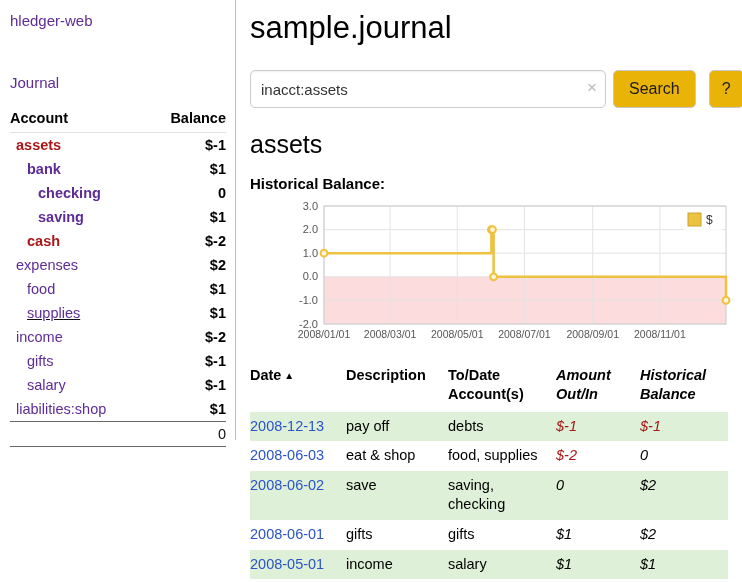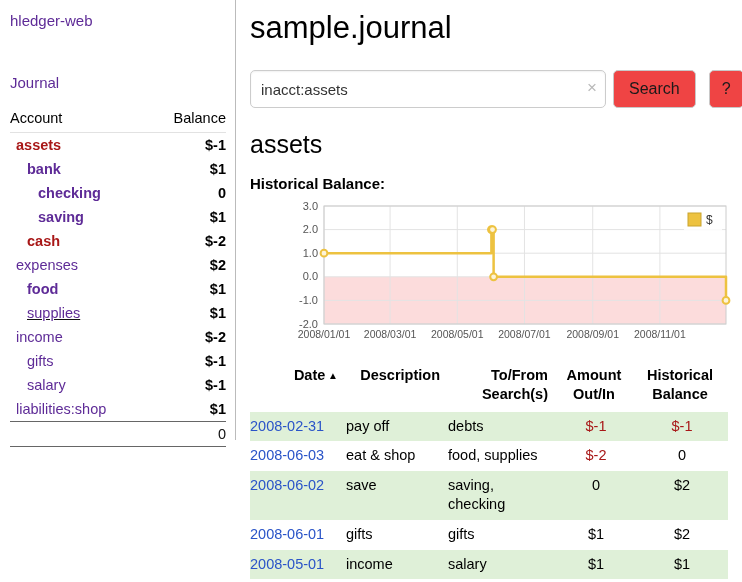--- a/index.html
+++ b/index.html
@@ -10,21 +10,21 @@
   }
   .page { display:flex; width:742px; height:582px;border-radius:20px; }
 
   
   .sidebar { width:236px; padding:12px 10px 0 10px; position:relative; flex:none; }
   .sidebar::after { content:""; position:absolute; top:0; right:0; width:1px; height:440px; background:#bbb; }
   a { text-decoration:none; }
   .applink { color:var(--purple); font-size:15px; display:inline-block; }
   .journallink { color:var(--purple); font-size:15px; display:inline-block; margin-top:44px; }
   table.accounts { border-collapse:collapse; width:216px; margin-top:16px; font-size:14.5px; }
-  table.accounts th { text-align:left; font-weight:400; color:#000; padding:2px 0 6px 0; border-bottom:1px solid #e2e2e2; }
+  table.accounts th { text-align:left; font-weight:700; color:#000; padding:2px 0 6px 0; border-bottom:1px solid #e2e2e2; }
   table.accounts th.r { text-align:right; }
   table.accounts td { padding:3px 0; line-height:18px; }
   table.accounts td.bal { text-align:right; font-weight:700; color:#000; }
   a.acct { color:var(--purple); }
   a.acct.b { font-weight:700; }
   a.acct.neg { color:var(--red); }
   td.bal.neg { color:var(--red); }
   td.bal.soft { color:var(--softred); }
   tr.total-row td { border-top:1px solid #666; border-bottom:1px solid #666; text-align:right; font-weight:400; padding:3px 0; }
 
@@ -34,33 +34,33 @@
   .search-row { display:flex; align-items:center; margin-bottom:22px; }
   .search-box { position:relative; width:356px; }
   .search-box input {
     width:100%; height:38px; border:1px solid #ccc; border-radius:5px;
     padding:6px 30px 6px 10px; font-size:15px; color:#333;
     font-family:"Liberation Sans", sans-serif;
     box-shadow: inset 0 1px 2px rgba(0,0,0,0.06);
   }
   .clear-x { position:absolute; right:9px; top:8px; color:#b9b9b9; font-size:17px; cursor:pointer; line-height:20px; }
   .btn {
-    height:38px; border:1px solid #c8c8c8; border-radius:5px; background:#ef4444;
+    height:38px; border:1px solid #c8c8c8; border-radius:5px; background:#eab308;
     font-size:16px; color:#1a1a1a; padding:0 15px; margin-left:7px; cursor:pointer;
     font-family:"Liberation Sans", sans-serif;
   }
   .btn.help { margin-left:13px; padding:0 12px; }
   h2.acctheading { font-size:25px; font-weight:400; color:#000; margin:0 0 16px 0; }
   .chart-label { font-size:15px; font-weight:700; color:#000; margin:0 0 8px 0; }
   #chart { width:448px;margin-left:40px; }
 
   
   table.register { border-collapse:collapse; margin-top:8px; font-size:14.5px; }
-  table.register th { text-align:right; vertical-align:top; font-weight:700; color:#000; padding:2px 8px 8px 0; line-height:1.3; }
-  table.register th.r, table.register td.r { text-align:center; }
+  table.register th { text-align:left; vertical-align:top; font-weight:700; color:#000; padding:2px 8px 8px 0; line-height:1.3; }
+  table.register th.r, table.register td.r { text-align:left;font-style:italic; }
   table.register td { padding:5px 8px 5px 0; vertical-align:top; line-height:1.35; color:#000; }
   table.register tbody tr:nth-child(odd) { background:var(--rowgreen); }
   table.register .c0 { width:96px; }
   table.register .c1 { width:102px; }
   table.register .c2 { width:108px; }
   table.register .c3 { width:84px; }
   table.register .c4 { width:88px; }
   table.register td.c3, table.register td.c4 { padding-right:4px; }
   a.date { color:var(--blue); }
   table.register .neg { color:var(--red); }
@@ -102,21 +102,21 @@
           </tr>
           <tr>
             <td style="padding-left: 17px;"><a class="acct b neg" href="#">cash</a></td>
             <td class="bal neg">$-2</td>
           </tr>
           <tr>
             <td style="padding-left: 6px;"><a class="acct" href="#">expenses</a></td>
             <td class="bal">$2</td>
           </tr>
           <tr>
-            <td style="padding-left: 17px; font-weight: bold;"><a class="acct" href="#">food</a></td>
+            <td style="padding-left: 17px;"><a class="acct" href="#">food</a></td>
             <td class="bal">$1</td>
           </tr>
           <tr>
             <td style="padding-left: 17px; text-decoration: underline;"><a class="acct" href="#">supplies</a></td>
             <td class="bal">$1</td>
           </tr>
           <tr>
             <td style="padding-left: 6px;"><a class="acct" href="#">income</a></td>
             <td class="bal soft">$-2</td>
           </tr>
@@ -195,28 +195,28 @@
             <rect x="398" y="13" width="13" height="13" fill="#edc240" stroke="#c9a42e"></rect>
             <text x="416" y="24" font-size="12" fill="#333">$</text>
           </g>
         </svg></div>
 
     <table class="register">
       <thead>
         <tr id="register-head-row">
             <th class="c0">Date<span class="sort"> ▲</span></th>
             <th class="c1">Description</th>
-            <th class="c2">To/From Search(s)</th>
+            <th class="c2">To/Date Account(s)</th>
             <th class="c3 r">Amount Out/In</th>
             <th class="c4 r">Historical Balance</th>
           </tr>
       </thead>
       <tbody id="register-tbody">
           <tr>
-            <td class="c0"><a class="date" href="#">2008-02-31</a></td>
+            <td class="c0"><a class="date" href="#">2008-12-13</a></td>
             <td class="c1">pay off</td>
             <td class="c2">debts</td>
             <td class="c3 r neg">$-1</td>
             <td class="c4 r neg">$-1</td>
           </tr>
           <tr>
             <td class="c0"><a class="date" href="#">2008-06-03</a></td>
             <td class="c1">eat &amp; shop</td>
             <td class="c2">food, supplies</td>
             <td class="c3 r neg">$-2</td>

